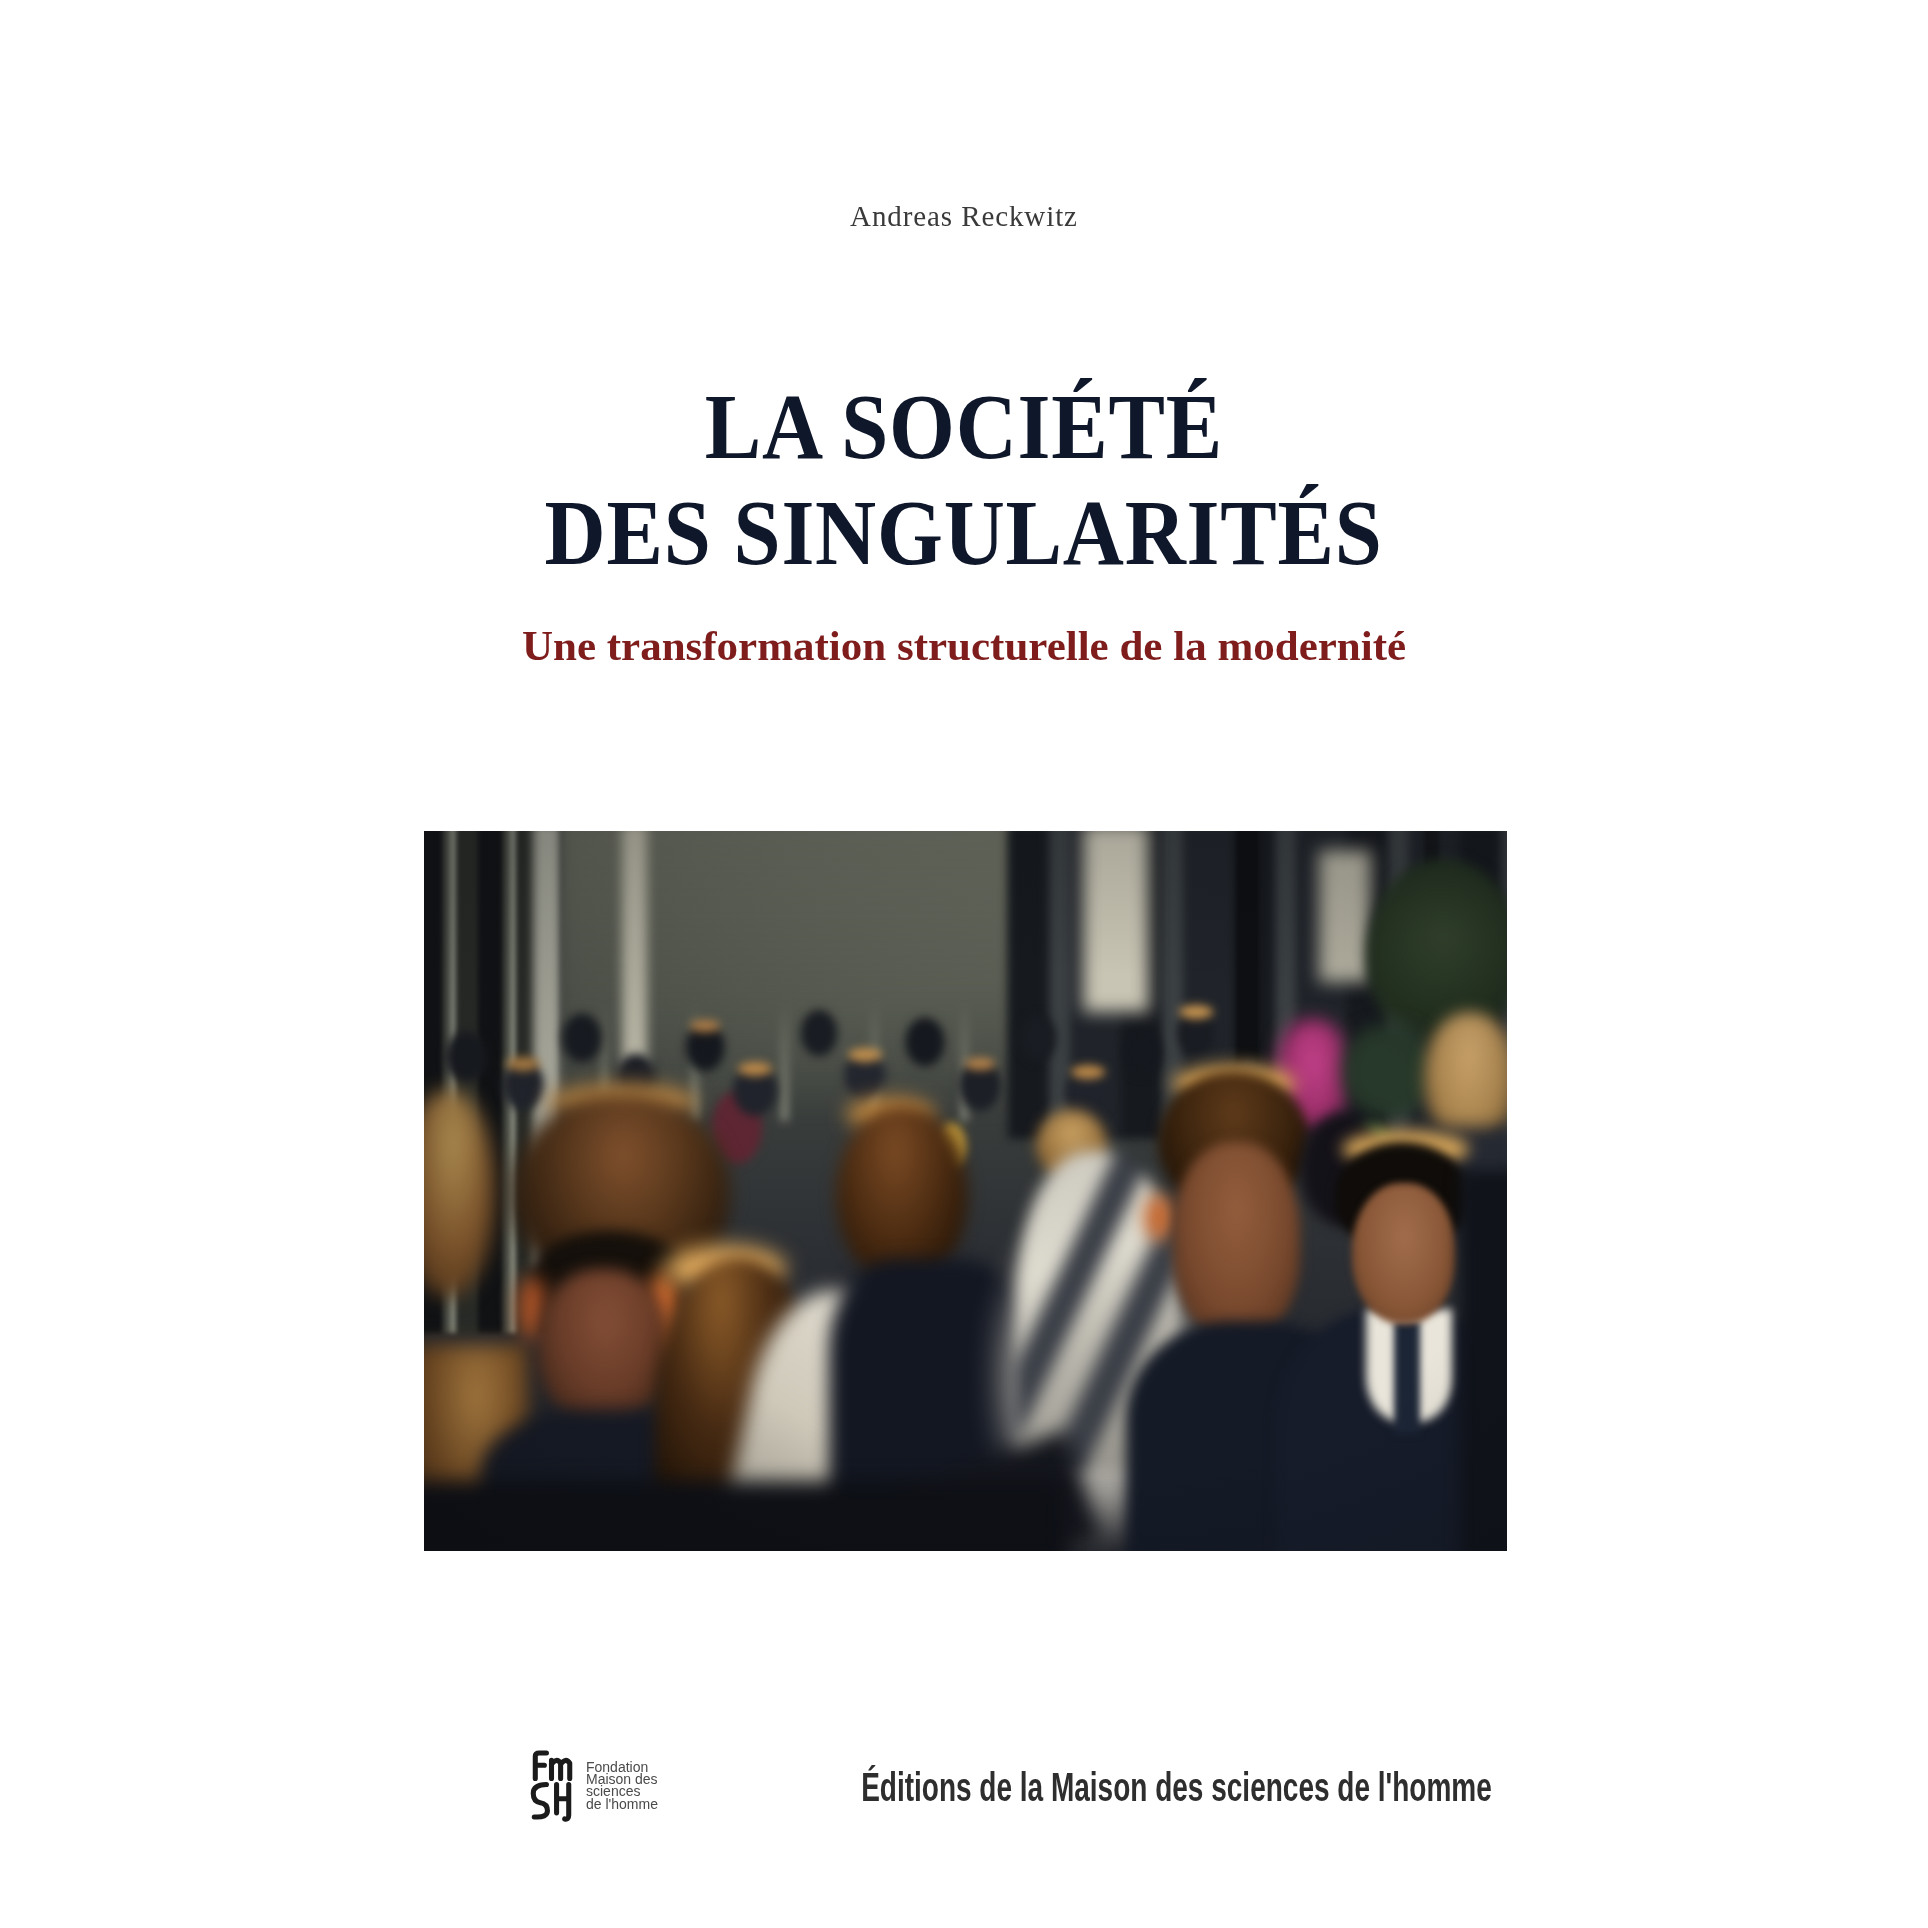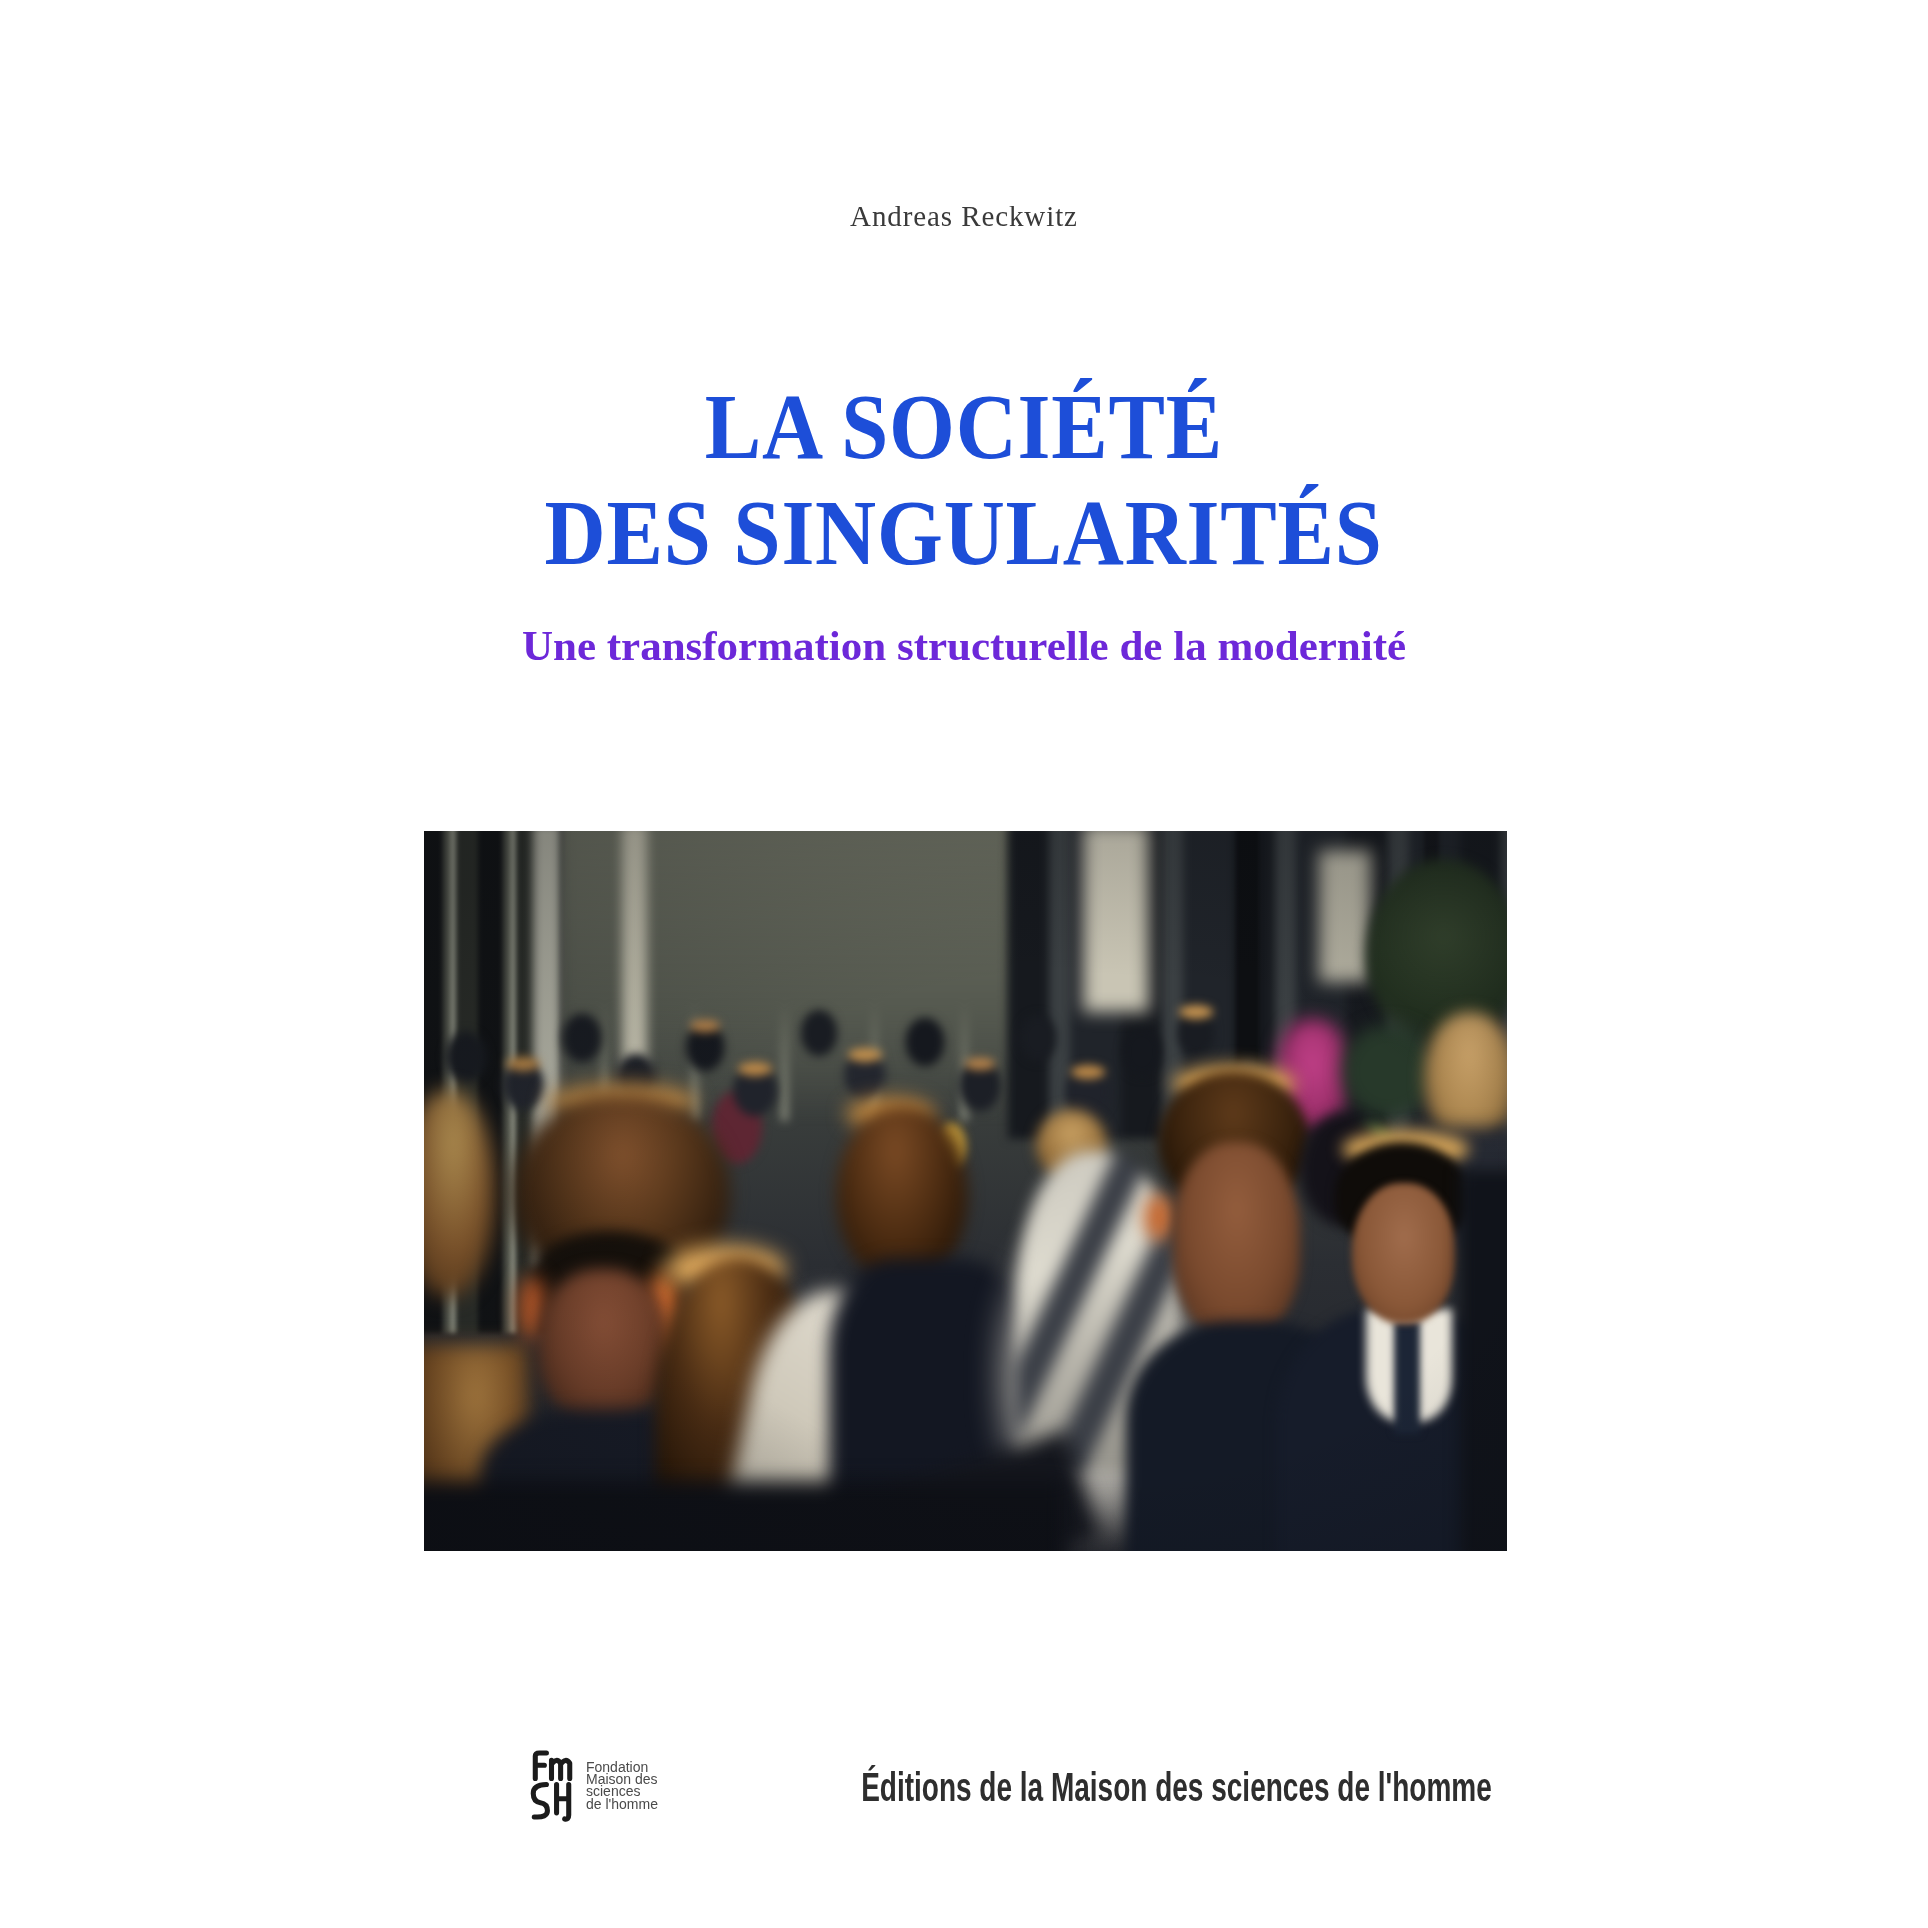--- a/index.html
+++ b/index.html
@@ -4,25 +4,25 @@
 <style>
   html,body{margin:0;padding:0;background:#ffffff;}
   .canvas{position:relative;width:1928px;height:1928px;background:#ffffff;overflow:hidden;
           font-family:"Liberation Serif","DejaVu Serif",serif;}
   .p{position:absolute;}
 
   
   .author{position:absolute;top:192px;left:50%;transform:translateX(-50%);
           font-size:29px;line-height:49px;letter-spacing:0.9px;color:#3a3a3a;white-space:nowrap;}
   .title{position:absolute;top:373px;left:0;width:100%;margin:0;text-align:center;
-         font-weight:700;font-size:94px;line-height:106px;letter-spacing:0.9px;color:#1d4ed8;}
+         font-weight:700;font-size:94px;line-height:106px;letter-spacing:0.9px;color:#0f172a;}
   .tline{display:block;}
   .tinner{display:inline-block;transform:scaleX(.9);transform-origin:center;white-space:nowrap;}
   .subtitle{position:absolute;top:621px;left:50%;transform:translateX(-50%);
-            font-weight:700;font-size:43px;line-height:49px;color:#6d28d9;white-space:nowrap;}
+            font-weight:700;font-size:43px;line-height:49px;color:#7f1d1d;white-space:nowrap;}
 
   
   .photo{position:absolute;left:424px;top:831px;width:1083px;height:720px;overflow:hidden;
          background:linear-gradient(180deg,#585c52 0%,#4a4e47 18%,#3a3e3c 38%,#2b2e33 60%,#1f2128 100%);}
   .photo .p{position:absolute;}
 
   
   .publisher{position:absolute;left:0;top:0;width:100%;height:100%;}
   .logo{position:absolute;left:525px;top:1748px;width:53px;height:75px;}
   .logo-lines{position:absolute;left:586px;top:1761px;width:75px;

